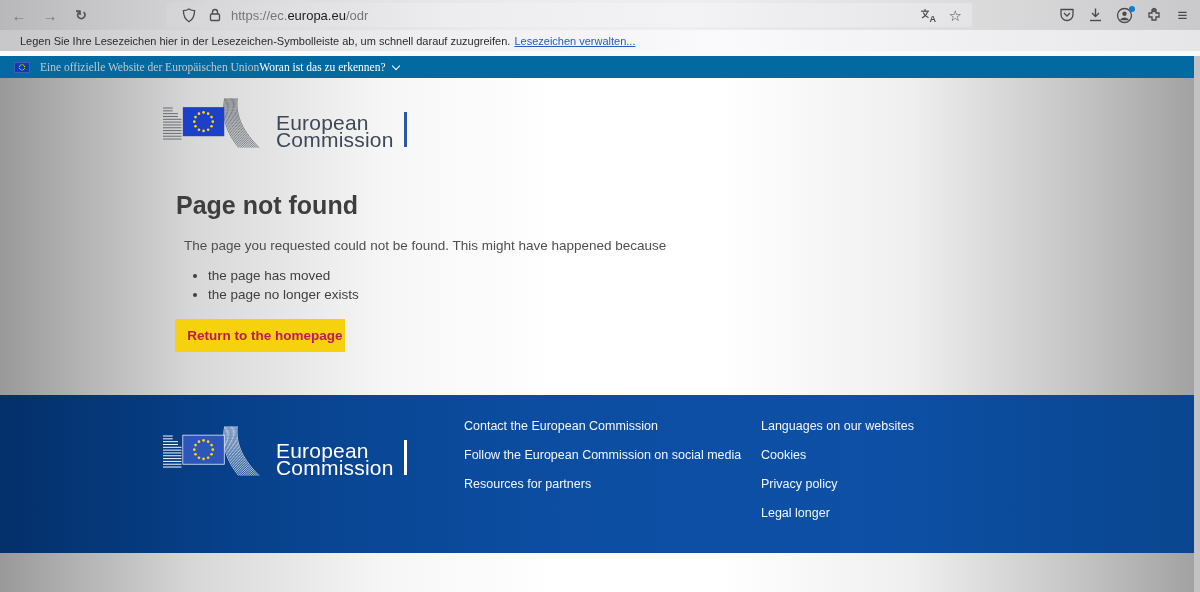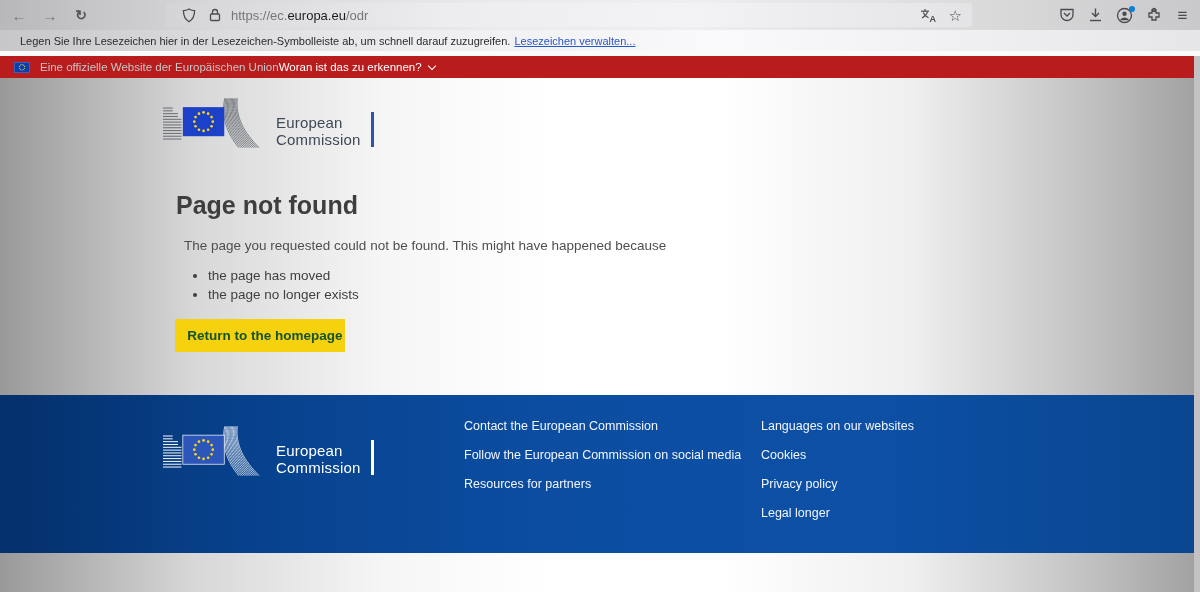--- a/index.html
+++ b/index.html
@@ -39,53 +39,53 @@
     position:absolute; top:30px; left:0; width:1200px; height:21px;
     background:linear-gradient(90deg,#c7c7c9 0%,#eeeef0 35%,#fafafc 60%,#e6e6e8 100%);
     display:flex; align-items:center; font-size:11px; color:#2b2b2e;padding-left:14px;
   }
   .bookmarks .hint { margin-left:6px; }
   .bookmarks .manage-link { margin-left:4px; color:#2758c7; text-decoration:underline; cursor:pointer; }
   .chrome-gap { position:absolute; top:51px; left:0; width:1200px; height:5px; background:#fafafa; }
 
   
   .eu-banner {
-    position:absolute; top:56px; left:0; width:1200px; height:22px; background:#b91c1c;
-    display:flex; align-items:center;
+    position:absolute; top:56px; left:0; width:1200px; height:22px; background:#0369a1;
+    display:flex; align-items:center;font-family:Liberation Serif, serif;
   }
   .eu-flag-sm { margin-left:14px; width:16px; height:11px; background:#0a3fae; border:1px solid #3d5fb8;
                 position:relative; flex:0 0 auto; }
   .eu-flag-sm svg { display:block; }
   .official-text { margin-left:10px; font-size:11.5px; color:#c6c6c6; }
   .howto { display:flex; align-items:center; cursor:pointer; }
   .howto-text { font-size:11.5px; color:#ffffff; }
   .chev { width:6px; height:6px; border-right:1.5px solid #fff; border-bottom:1.5px solid #fff;
           transform:rotate(45deg); margin-left:7px; margin-top:-3px; }
 
   
   .page {
     position:absolute; top:78px; left:0; width:1200px; height:514px;
     background:linear-gradient(90deg,#999999 0%,#d7d7d7 16%,#f6f6f6 32%,#ffffff 46%,#ffffff 60%,#efefef 76%,#c4c4c4 90%,#a0a0a0 100%);
   }
   .logo { position:absolute; display:flex; cursor:pointer; }
   .logo-header { left:163px; top:17px; }
   .logo-art { flex:0 0 auto; }
-  .logo-text { margin-left:9px; margin-top:19px; font-size:15px; line-height:17px; font-weight:500;
+  .logo-text { margin-left:9px; margin-top:19px; font-size:21px; line-height:17px; font-weight:500;
                letter-spacing:0.2px; color:#3e4857; white-space:nowrap; }
   .logo-bar { width:3px; height:35px; background:#2d55a8; margin-left:10px; margin-top:17px; }
   .logo.light .logo-text { color:#ffffff; }
   .logo.light .logo-bar { background:#ffffff; }
 
   .page-title { position:absolute; left:176px; top:113px; font-size:25px; font-weight:700; color:#3e3e3e; }
   .err-msg { position:absolute; left:184px; top:160px; font-size:13.5px; color:#4f4f4f; }
   .reasons { position:absolute; left:208px; top:188px; font-size:13.5px; color:#3f3f3f; }
   .reasons li { line-height:19px; margin:0; }
   .home-btn {
     position:absolute; left:175px; top:241px; width:170px; height:33px; border:none;
-    background:#f5d10e; color:#14532d; font-weight:700; font-size:13.5px;
+    background:#f5d10e; color:#be185d; font-weight:700; font-size:13.5px;
     font-family:"Liberation Sans", sans-serif; cursor:pointer;
     display:flex; align-items:center; justify-content:center;padding-left:10px;
   }
 
   
   .footer {
     position:absolute; left:0; top:317px; width:1194px; height:158px;
     background:linear-gradient(90deg,#04306b 0%,#07418b 20%,#0c4da1 45%,#0d50a6 72%,#09468f 100%);
   }
   .logo-footer { left:163px; top:28px; }

